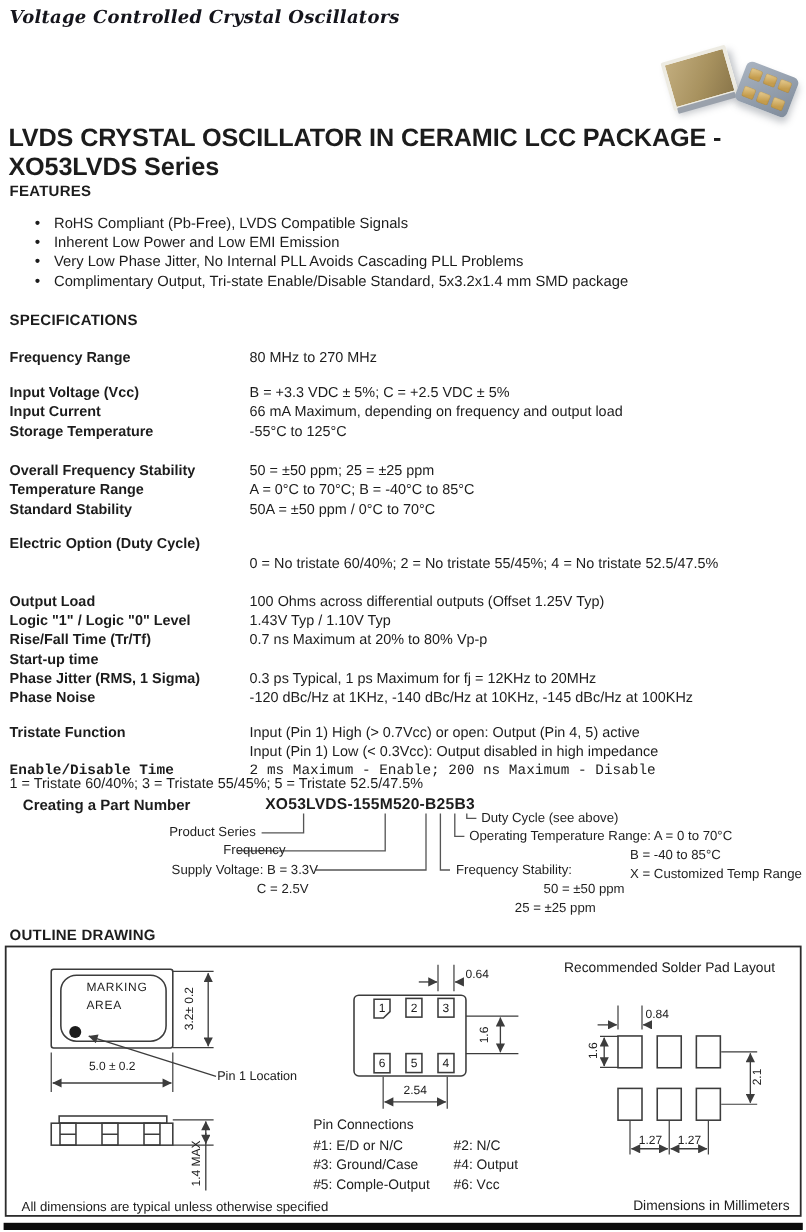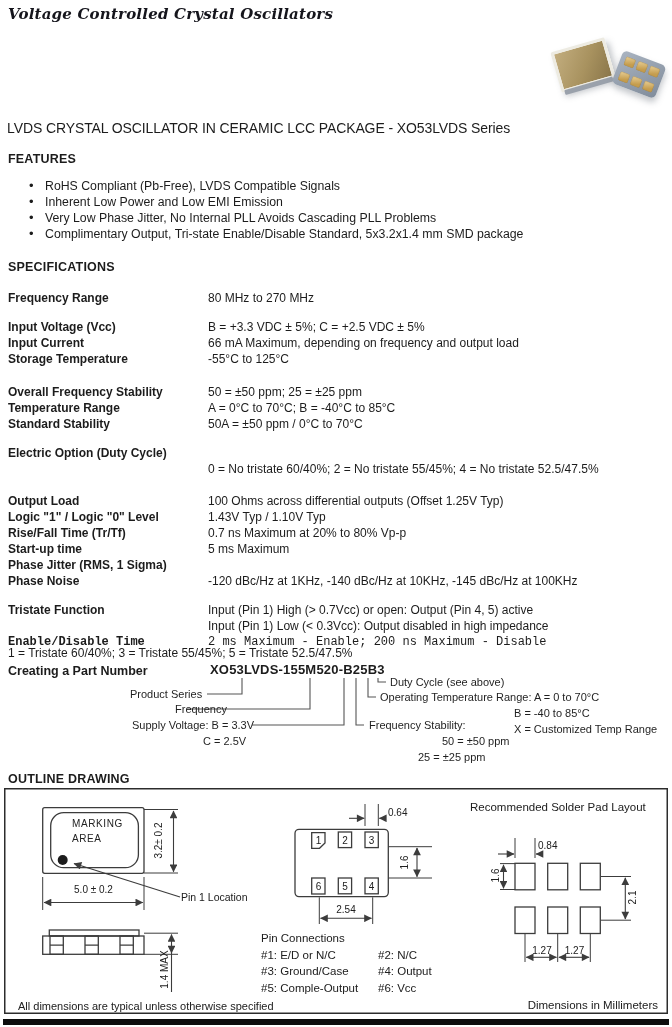--- a/index.html
+++ b/index.html
@@ -5,21 +5,21 @@
   html,body{margin:0;padding:0;}
   body{
     width:672px;height:1027px;position:relative;background:#ffffff;
     font-family:"Liberation Sans", sans-serif;color:#1c1c1c;overflow:hidden;
   }
   .abs{position:absolute;}
   .doc-title{
     left:8px;top:5px;font-family:"DejaVu Serif", serif;
     font-weight:bold;font-style:italic;font-size:15px;color:#15151c;letter-spacing:.2px;
   }
-  .main-title{left:7px;top:120px;font-size:14px;font-weight:normal;letter-spacing:-0.1px;}
+  .main-title{left:7px;top:104px;font-size:21px;font-weight:bold;letter-spacing:-0.1px;}
   .section-heading{font-size:12.5px;font-weight:bold;letter-spacing:.2px;}
   
   .chip-top{
     left:555px;top:44px;width:50px;height:36px;transform:rotate(-16deg);
     border:3px solid #edebe2;background:linear-gradient(125deg,#c2ad7e 0%,#a8925f 55%,#8a764a 100%);
     box-shadow:3px 5px 6px rgba(125,130,140,.45);border-radius:2px;
   }
   .chip-top .chip-edge{position:absolute;left:0;bottom:-6px;width:100%;height:5px;background:#9aa1ab;border-radius:1px;}
   .chip-bottom{
     left:616px;top:57px;width:46px;height:35px;transform:rotate(21deg);
@@ -30,21 +30,21 @@
     background:linear-gradient(160deg,#e8cf96 0%,#c59d4e 70%);box-shadow:0 0 1px #8d6f30 inset;}
   
   .features-list{left:28px;top:178px;width:620px;}
   .feature-item{position:relative;padding-left:17px;line-height:16px;font-size:12.3px;}
   .feature-item::before{content:"•";position:absolute;left:1px;top:0;font-size:13px;}
   
   .spec-row{left:8px;width:662px;display:flex;font-size:12px;line-height:13px;}
   .spec-label{width:200px;font-weight:bold;flex:0 0 200px;}
   .spec-value{flex:1;}
   
-  .pn-wrap{left:0;top:656px;width:646px;height:114px;}
+  .pn-wrap{left:11px;top:656px;width:646px;height:114px;}
   .pn-wrap svg{position:absolute;left:0;top:0;}
   .pn-heading{left:8px;top:8px;font-size:12.5px;font-weight:bold;position:absolute;}
   .pn-example{left:210px;top:6px;font-size:13px;font-weight:bold;letter-spacing:.2px;position:absolute;}
   .pn-label{position:absolute;font-size:11px;white-space:nowrap;color:#1f1f1f;}
   
   .outline-heading{left:8px;top:772px;}
   .outline-box{left:4px;top:788px;width:664px;height:226px;}
   .outline-box svg{position:absolute;left:0;top:0;}
   .od-text{position:absolute;font-size:10px;white-space:nowrap;color:#202020;}
   .od-text.center{text-align:center;}
@@ -130,24 +130,24 @@
 <div class="abs spec-row" style="top:511px;">
     <span class="spec-label">Logic "1" / Logic "0" Level</span>
     <span class="spec-value">1.43V Typ / 1.10V Typ</span>
   </div>
 <div class="abs spec-row" style="top:527px;">
     <span class="spec-label">Rise/Fall Time (Tr/Tf)</span>
     <span class="spec-value">0.7 ns Maximum at 20% to 80% Vp-p</span>
   </div>
 <div class="abs spec-row" style="top:543px;">
     <span class="spec-label">Start-up time</span>
-    <span class="spec-value">5 ms Maximum</span>
   </div>
 <div class="abs spec-row" style="top:559px;">
     <span class="spec-label">Phase Jitter (RMS, 1 Sigma)</span>
+    <span class="spec-value">0.3 ps Typical, 1 ps Maximum for fj = 12KHz to 20MHz</span>
   </div>
 <div class="abs spec-row" style="top:575px;">
     <span class="spec-label">Phase Noise</span>
     <span class="spec-value">-120 dBc/Hz at 1KHz, -140 dBc/Hz at 10KHz, -145 dBc/Hz at 100KHz</span>
   </div>
 <div class="abs spec-row" style="top:604px;">
     <span class="spec-label">Tristate Function</span>
     <span class="spec-value">Input (Pin 1) High (&gt; 0.7Vcc) or open: Output (Pin 4, 5) active</span>
   </div>
 <div class="abs spec-row" style="top:620px;">

